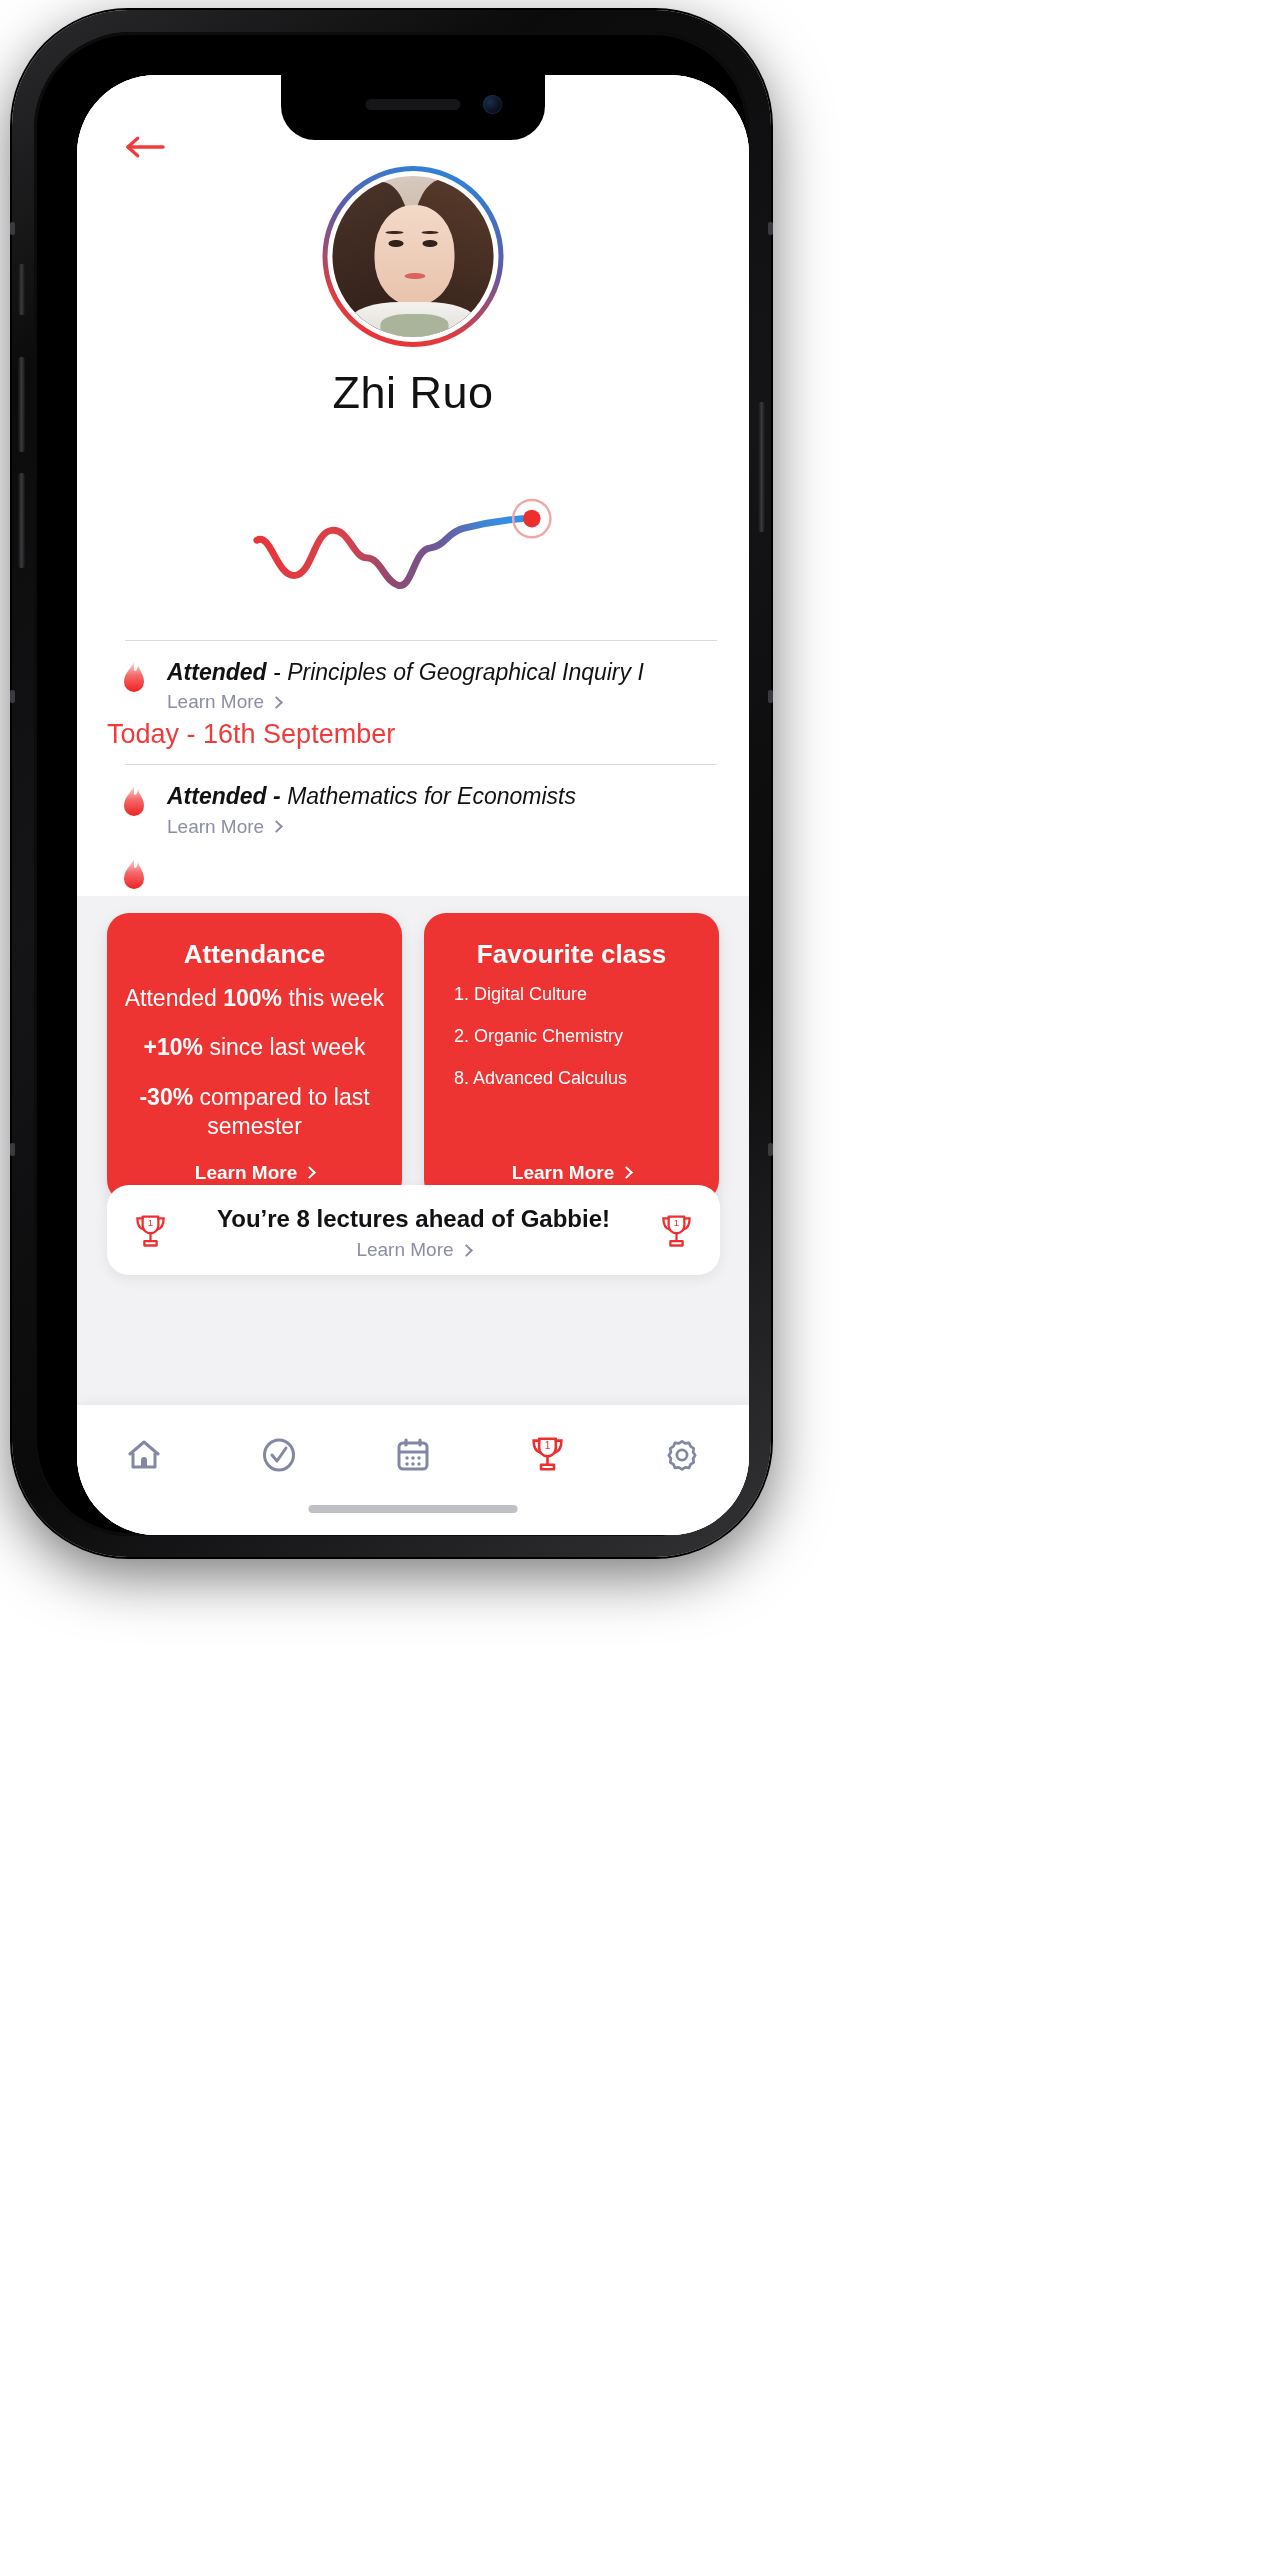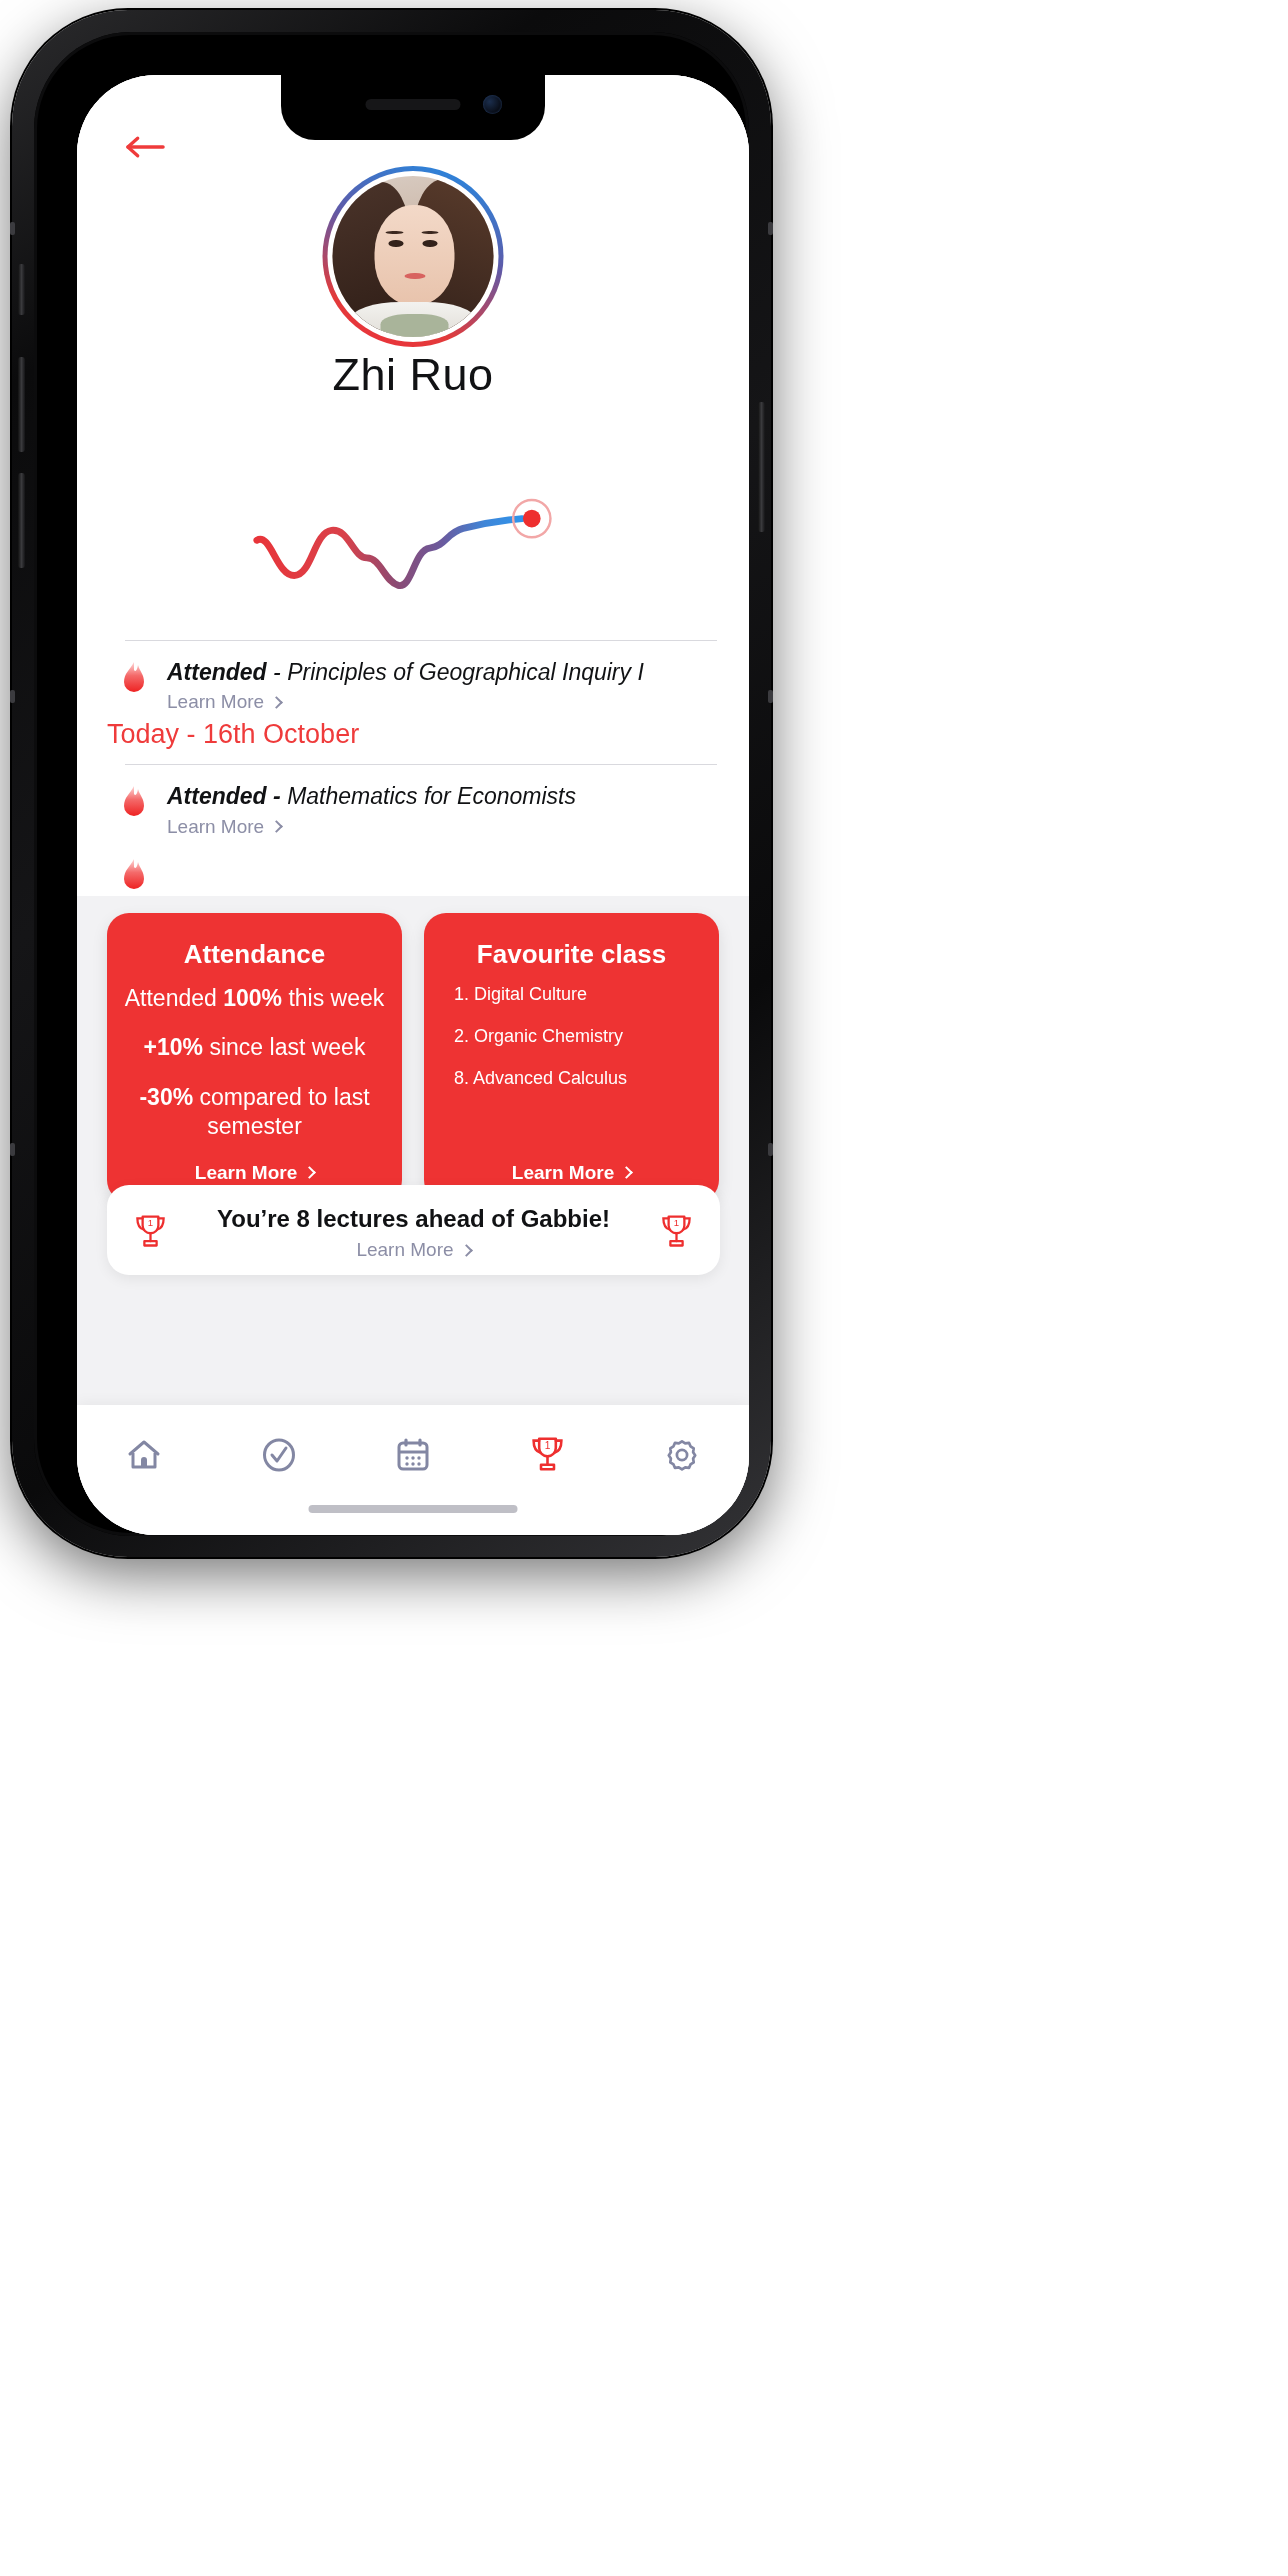--- a/index.html
+++ b/index.html
@@ -94,21 +94,21 @@
   .ph-brow   { position:absolute; width:11%; height:2.2%; background:#3c281f; border-radius:40%; top:34%; }
   .ph-brow.l { left:33%; } .ph-brow.r { left:55%; }
   .ph-lip    { position:absolute; left:45%; top:60%; width:13%; height:4%;
                background:#d8635f; border-radius:50%; }
   .ph-body   { position:absolute; left:12%; bottom:-4%; width:76%; height:26%;
                background:linear-gradient(180deg,#f3f2ef,#dedbd4); border-radius:40% 40% 0 0; }
   .ph-scarf  { position:absolute; left:30%; bottom:-2%; width:42%; height:16%;
                background:#a9b49a; border-radius:40% 40% 0 0; }
 
   .user-name {
-    position: absolute; left: 0; top: 274px; width: 100%;
+    position: absolute; left: 0; top: 292px; width: 100%;
     text-align: center; font-size: 45px; font-weight: 400;
     color: #111214; letter-spacing: 0.5px;
   }
   .user-sub {
     position: absolute; left: 0; top: 329px; width: 100%;
     text-align: center; font-size: 22px; font-weight: 400;
     color: #7b7d95; letter-spacing: 0.6px;
   }
   .tracker-title {
     position: absolute; left: 0; top: 387px; width: 100%;
@@ -228,21 +228,21 @@
                   </div>
                   <div class="learn">
                     <span>Learn More</span>
                     <span class="chev"></span>
                   </div>
                 </div>
               </div>
             </div>
 
             <div>
-              <div class="day-head">Today - 16th October</div>
+              <div class="day-head">Today - 16th September</div>
               <div class="day-rule"></div>
 
               <div class="lec-row">
                 <span class="flame">
                   <svg viewBox="0 0 26 34" width="26" height="34">
                     <path d="M13 1 C9 9 3 12 3 21 a10 10 0 0 0 20 0 C23 13 19 11 17 4 C16 10 14.5 11 13 9 Z" fill="url(#fl1)"></path>
                   </svg>
                 </span>
                 <div class="lec-body">
                   <div class="lec-title">

